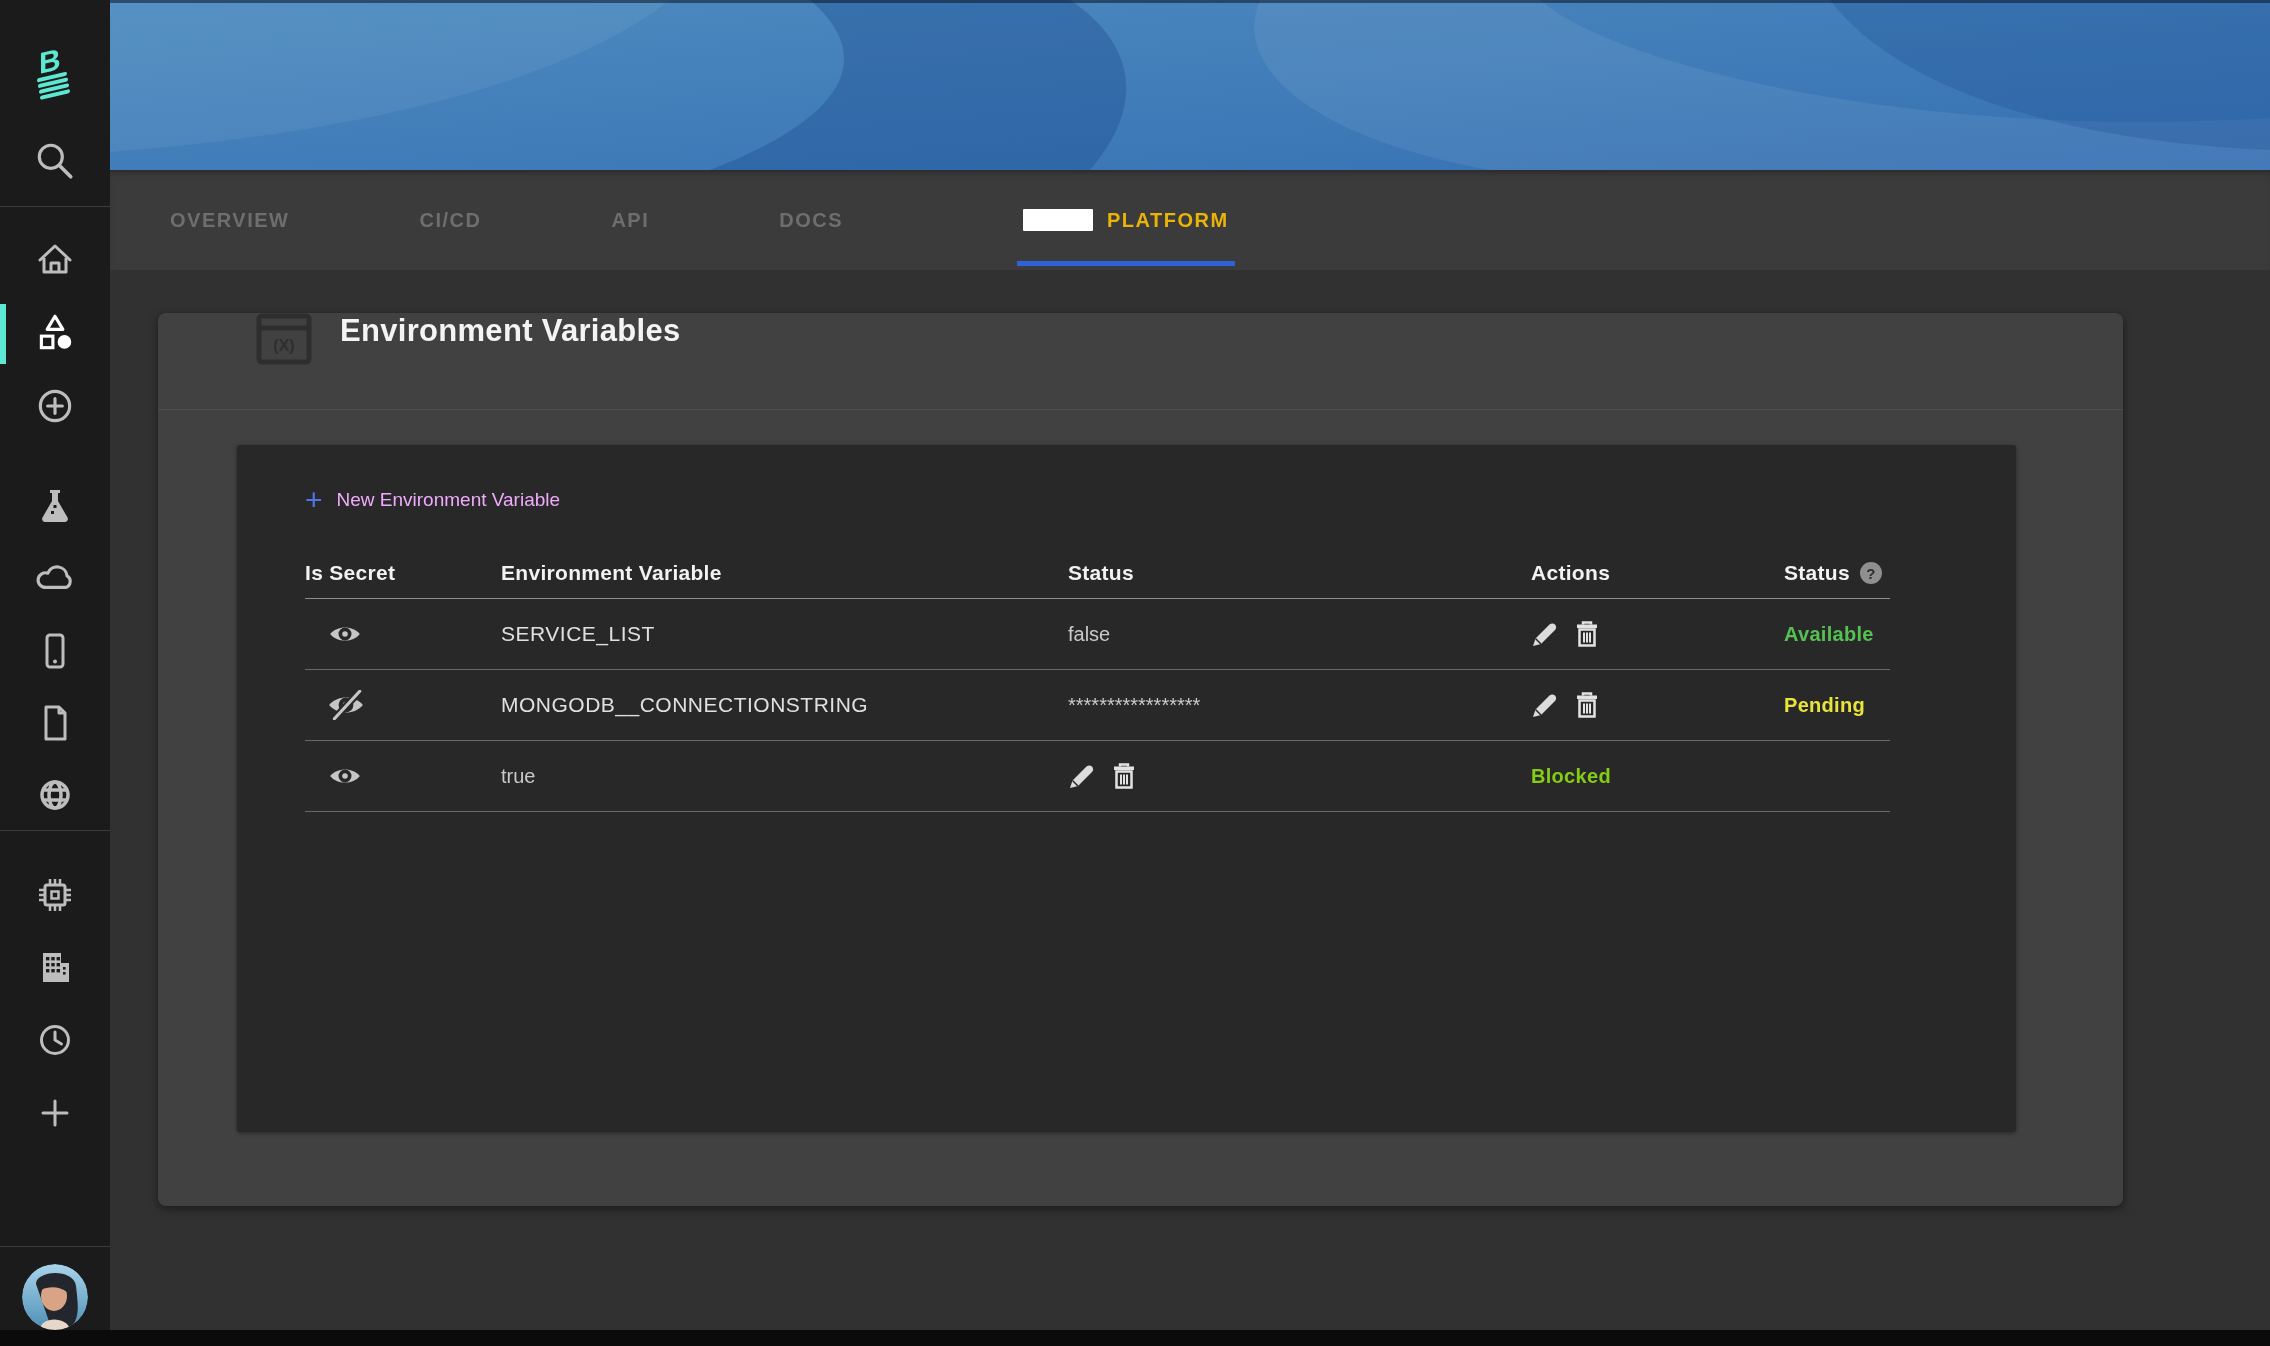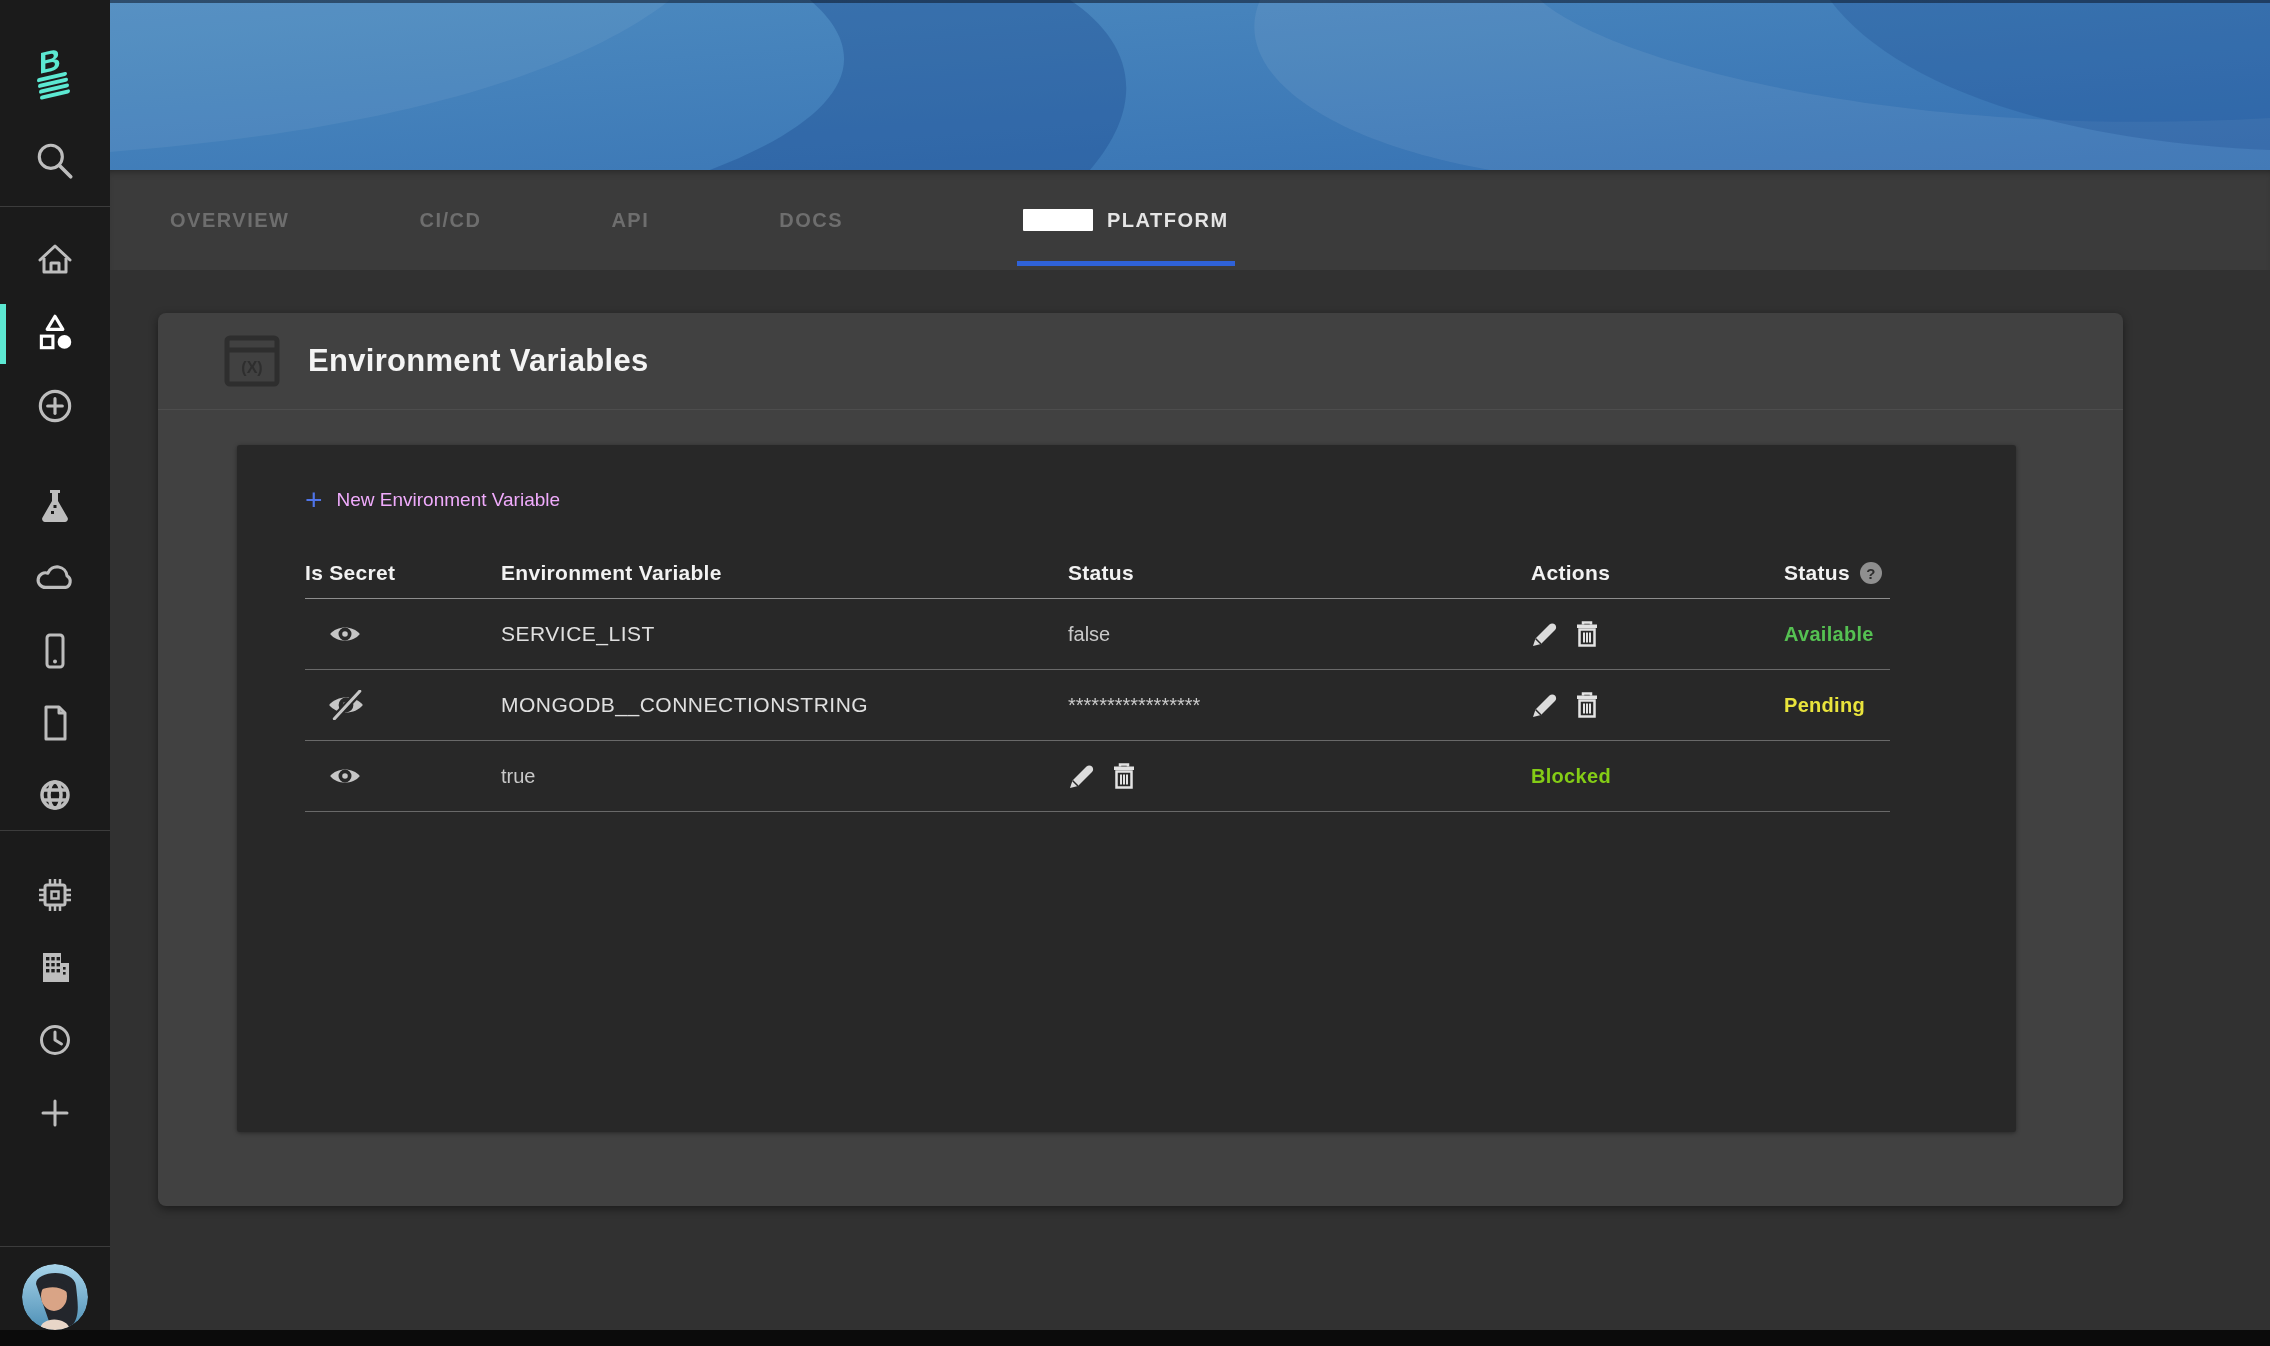--- a/index.html
+++ b/index.html
@@ -15,29 +15,29 @@
   .avatar-wrap{position:absolute;left:22px;top:1264px;width:66px;height:66px;border-radius:50%;overflow:hidden;cursor:pointer;}
 
   
   .banner{position:absolute;left:110px;top:0;width:2160px;height:170px;overflow:hidden;}
 
   
   .tabbar{position:absolute;left:110px;top:170px;width:2160px;height:100px;background:#3b3b3b;
           box-shadow:inset 0 6px 8px -6px rgba(0,0,0,.5);display:flex;align-items:center;padding-left:60px;box-sizing:border-box;gap:34px;}
   .tab{position:relative;height:100px;display:flex;align-items:center;margin-right:96px;cursor:pointer;}
   .tab-label{font-size:20px;font-weight:bold;letter-spacing:1.5px;color:#6e6e6e;}
-  .tab.active .tab-label{color:#e5e5e5;}
+  .tab.active .tab-label{color:#eab308;}
   .tab .redaction{width:70px;height:22px;background:#ffffff;border-radius:1px;margin-right:14px;}
   .tab.active .underline{position:absolute;left:-6px;right:-6px;bottom:4px;height:5px;background:#2f62d8;}
 
   
   .content{position:absolute;left:110px;top:270px;width:2160px;height:1060px;background:#313131;}
   .card{position:absolute;left:48px;top:43px;width:1965px;height:893px;background:#414141;border-radius:8px;
         box-shadow:0 3px 10px rgba(0,0,0,.45);}
-  .card-header{height:96px;border-bottom:1px solid #4d4d4d;display:flex;align-items:center;padding-left:66px;}
+  .card-header{height:96px;border-bottom:1px solid #4d4d4d;display:flex;padding-left:98px;}
   .card-title{font-size:31px;font-weight:bold;color:#f4f4f4;margin-left:28px;letter-spacing:.3px;}
 
   .panel{position:absolute;left:79px;top:132px;width:1779px;height:687px;background:#282828;border-radius:3px;
          box-shadow:0 1px 4px rgba(0,0,0,.4);}
   .new-link{display:inline-flex;align-items:center;gap:14px;margin:44px 0 0 68px;cursor:pointer;}
   .new-link .plus{color:#4f74e8;font-size:30px;font-weight:400;line-height:20px;}
   .new-link .label{color:#f0abfc;font-size:19px;}
 
   
   .tbl{width:1585px;margin:34px 0 0 68px;}

